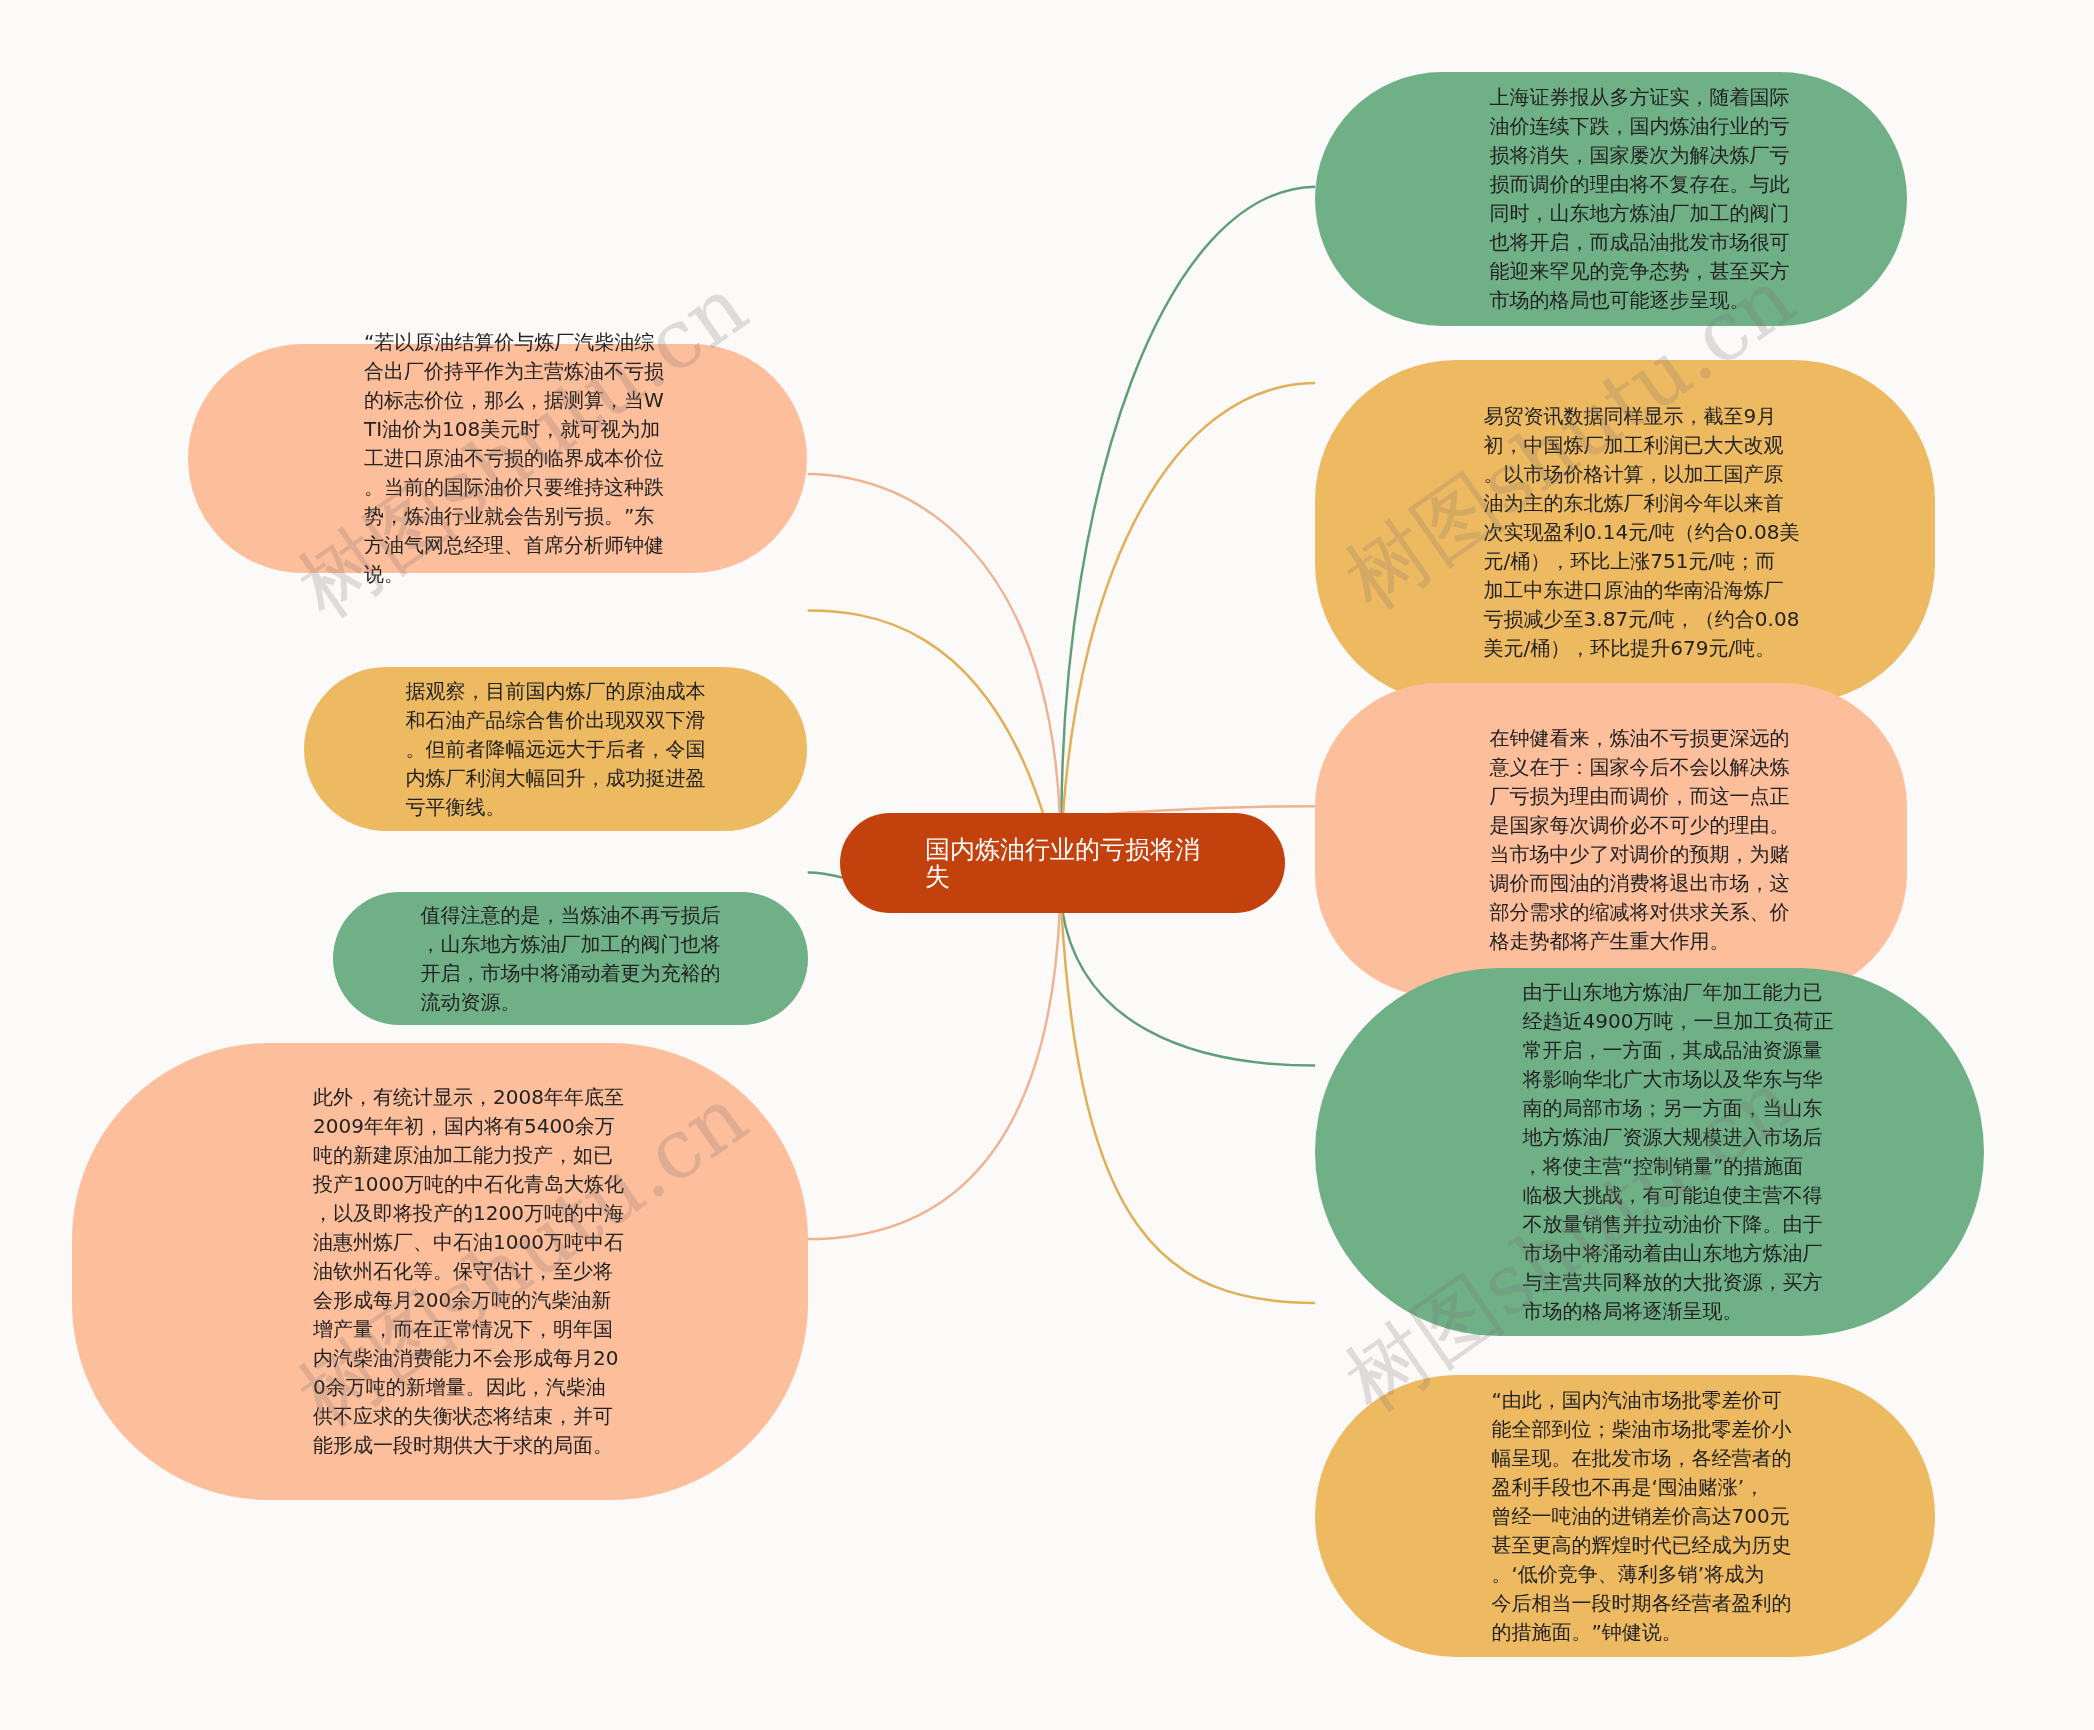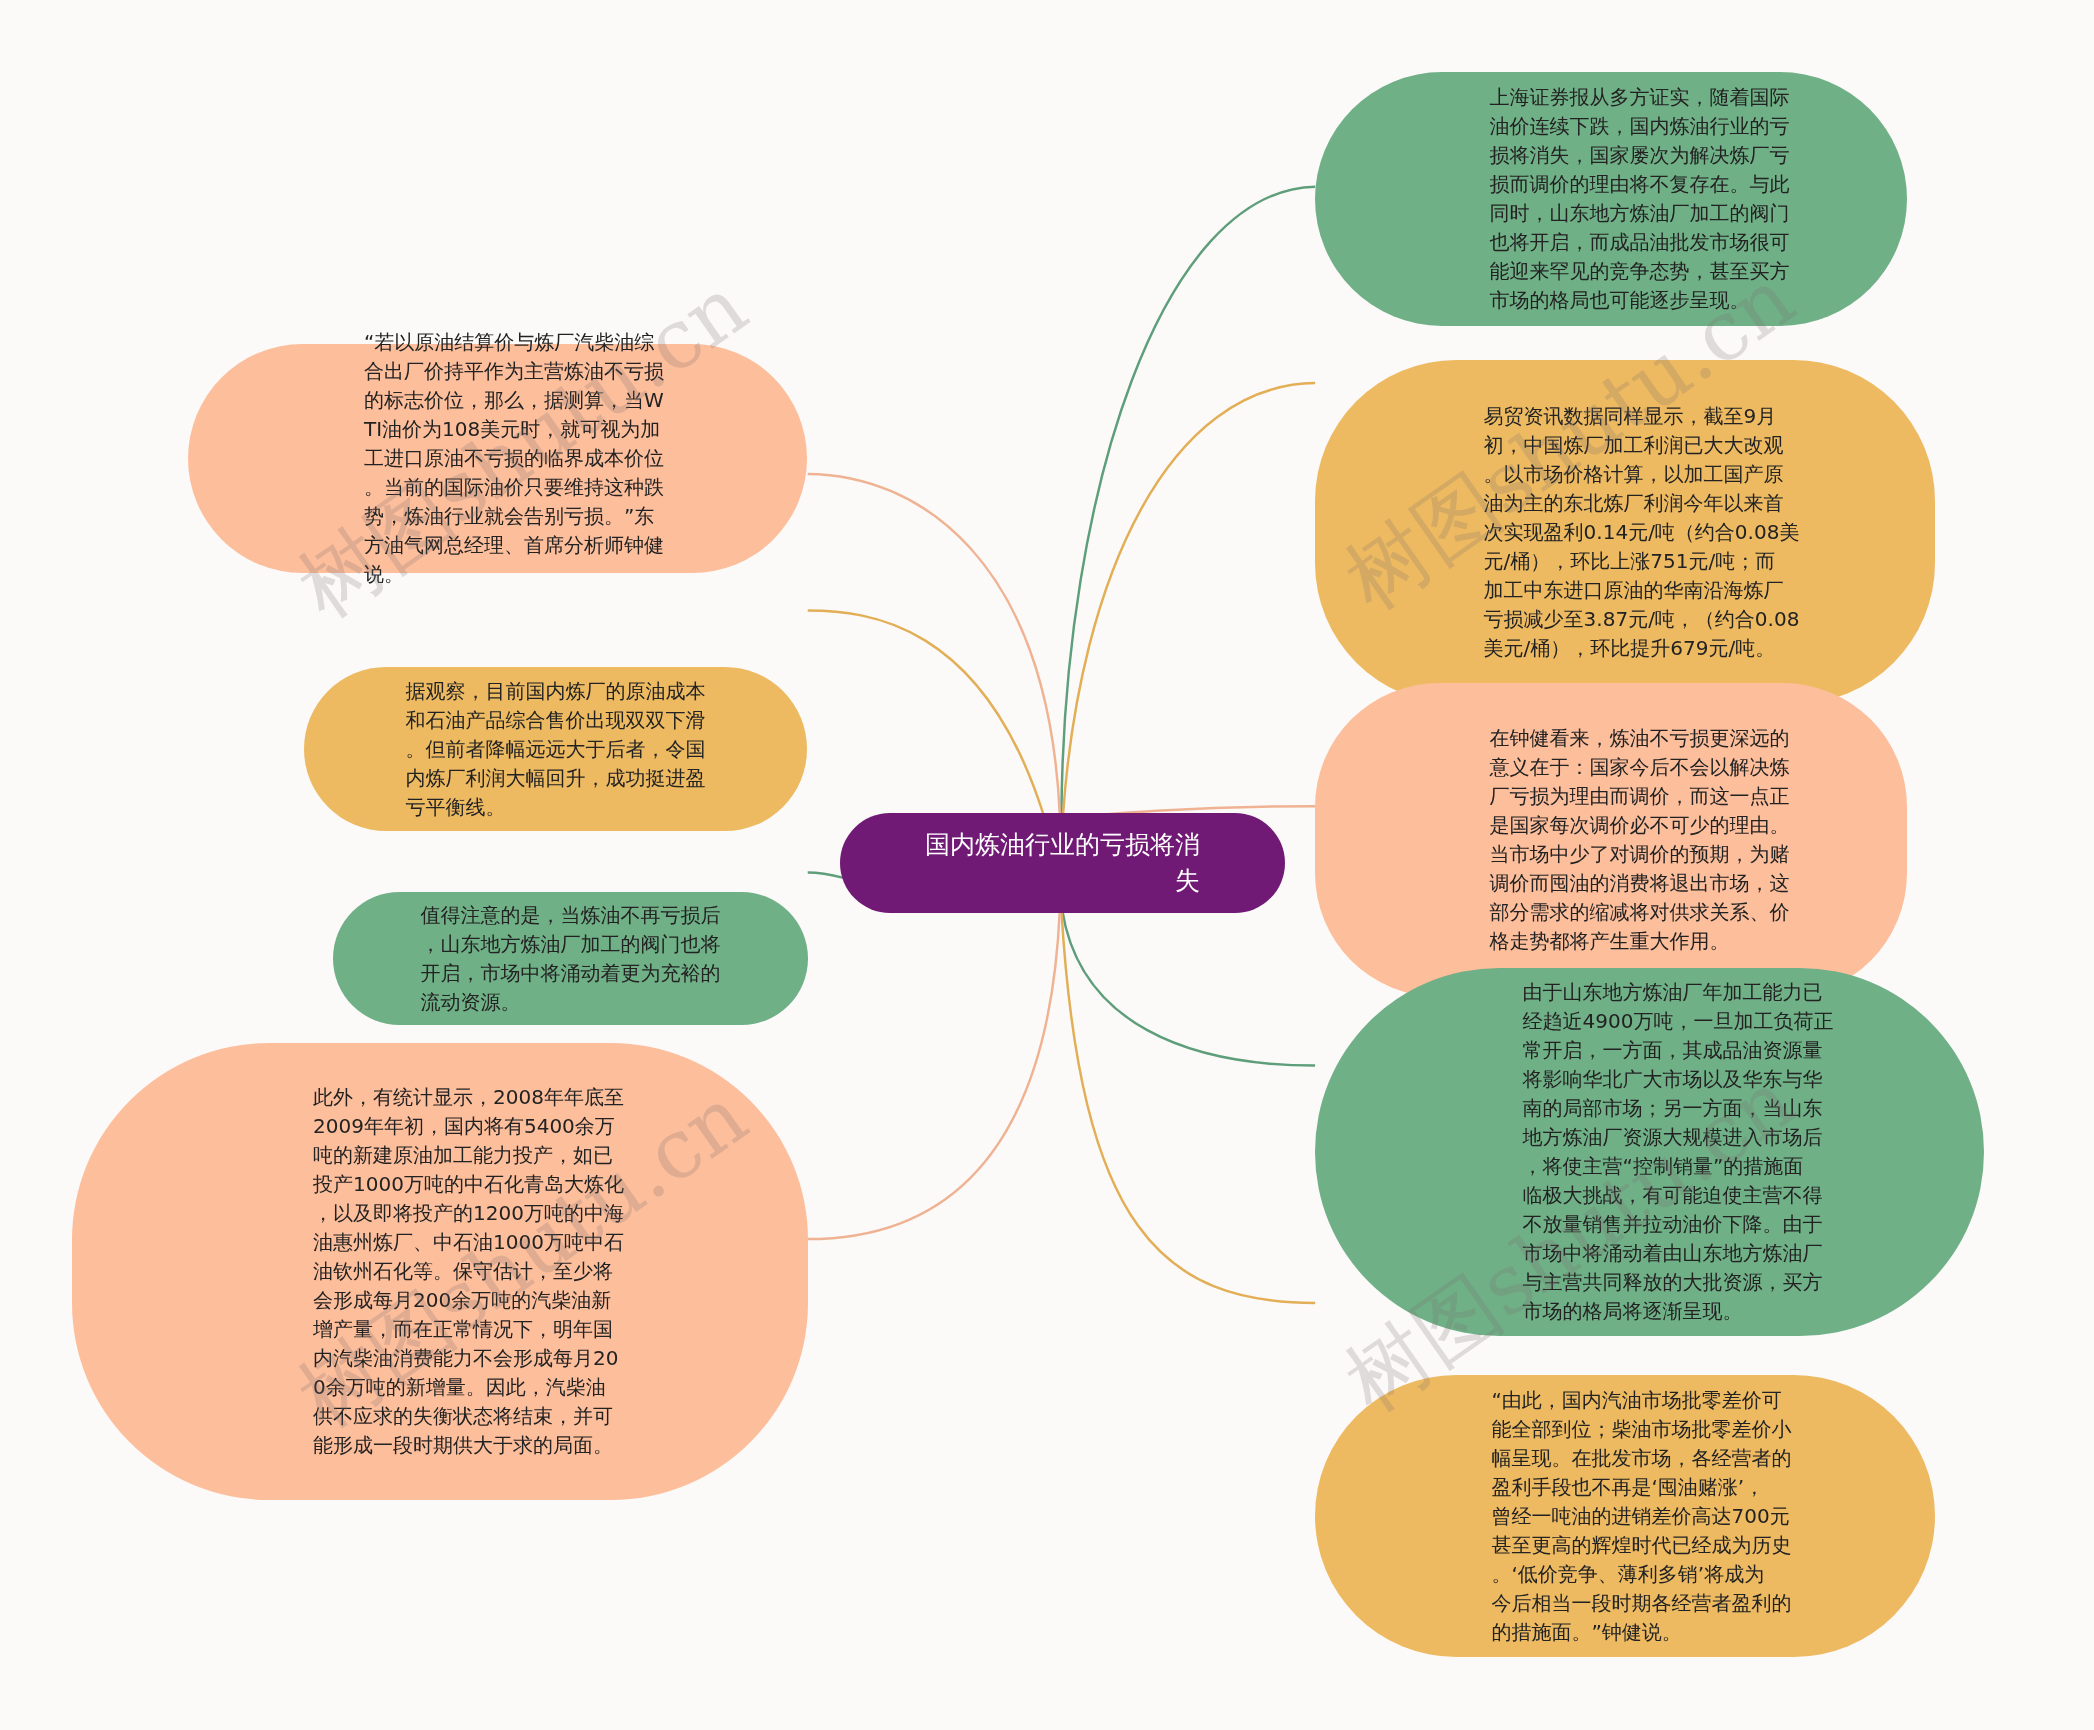--- a/index.html
+++ b/index.html
@@ -12,22 +12,22 @@
   .node {
     position: absolute; z-index: 2; box-sizing: border-box;
     display: flex; align-items: center; justify-content: center;
     color: #222; font-size: 20px; line-height: 29px;
   }
   .node .txt { white-space: pre-line; }
   .green  { background: #70B087; }
   .orange { background: #EDBA62; }
   .peach  { background: #FDBE9C; }
   .center {
-    background: #701a75; color: #fff; font-size: 25px; line-height: 36px;
-    text-align: right; border-radius: 54px;
+    background: #c2410c; color: #fff; font-size: 25px; line-height: 27px;
+    text-align: left; border-radius: 54px;
   }
   .wm {
     position: absolute; z-index: 3; font-family: "DejaVu Serif", "Liberation Serif", serif;
     font-size: 82px; color: rgba(120,110,110,0.22); transform: rotate(-35deg);
     white-space: nowrap; pointer-events: none;
   }
 </style>
 </head>
 <body>
 

